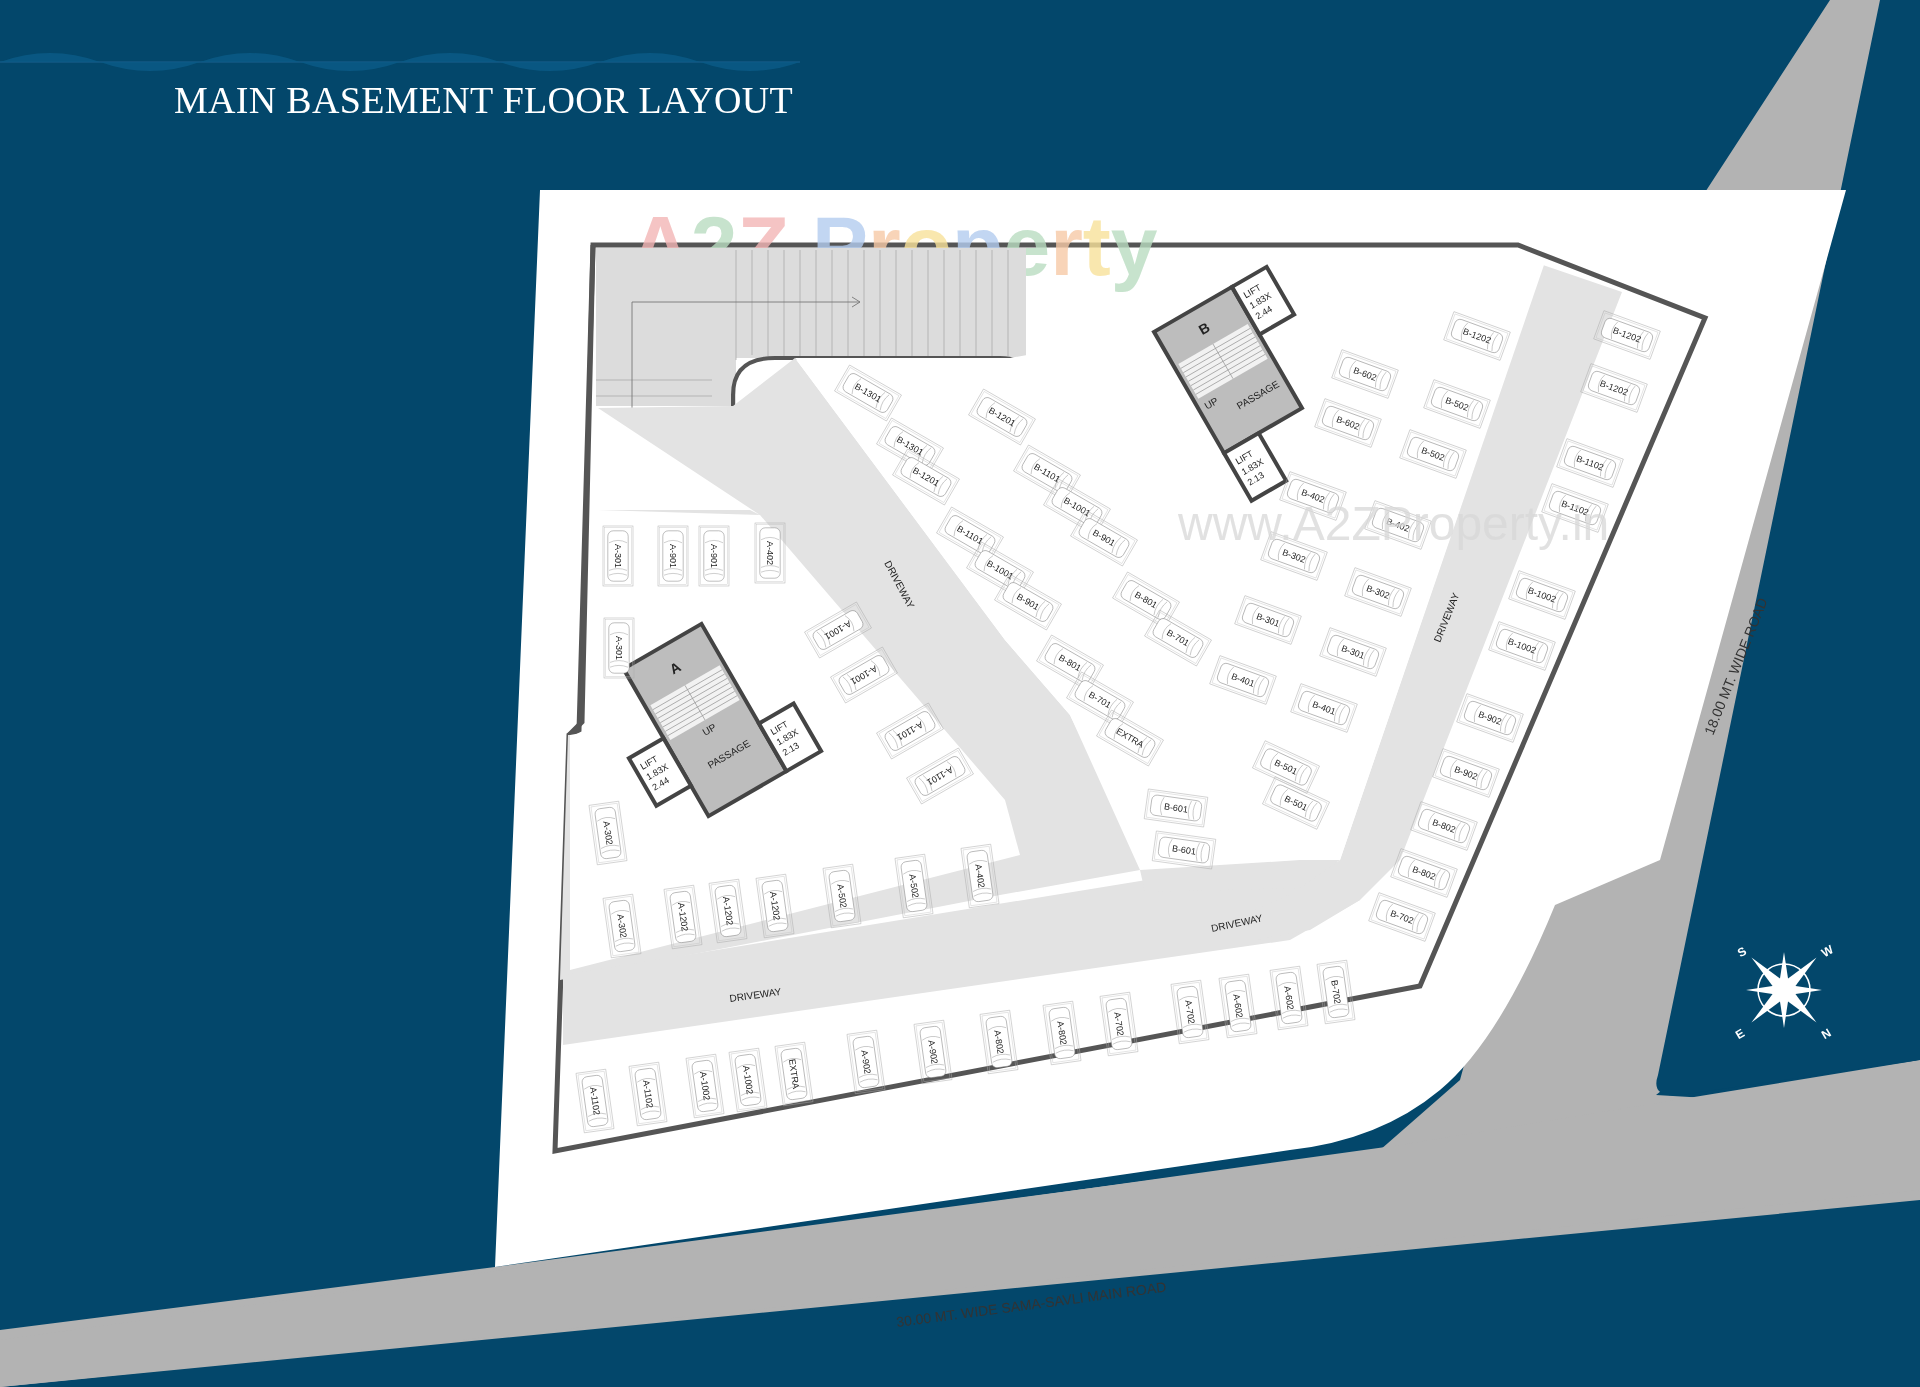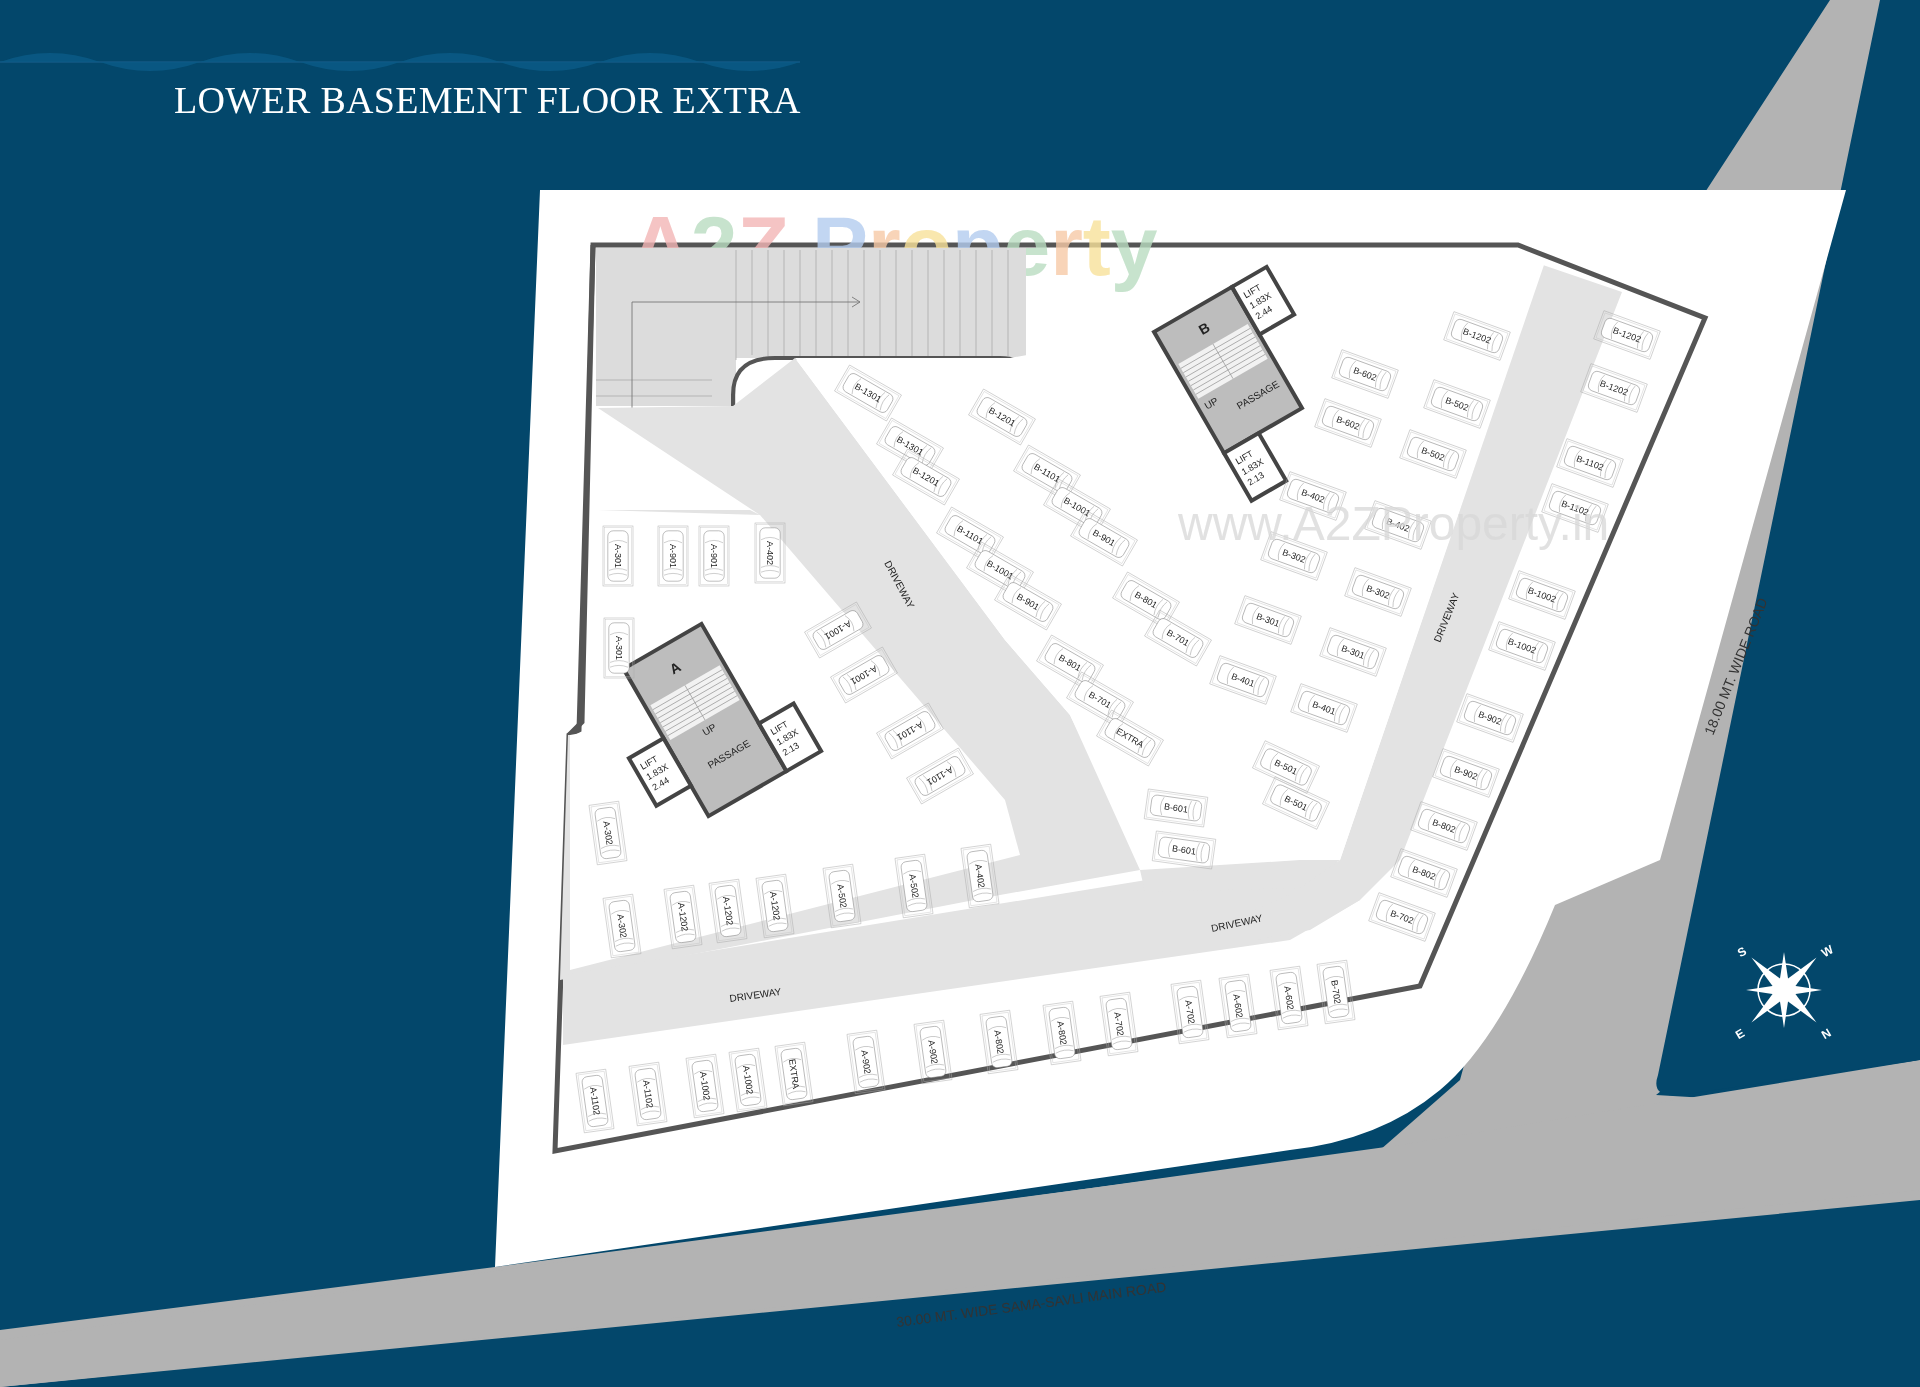--- a/index.html
+++ b/index.html
@@ -8,21 +8,21 @@
   .title{position:absolute;left:174px;top:78px;font-family:"Liberation Serif",serif;font-size:38px;color:#ffffff;letter-spacing:0.3px;white-space:nowrap;}
   .lbl{font-family:"Liberation Sans",sans-serif;fill:#222;}
   .road-lbl{font-family:"Liberation Sans",sans-serif;fill:#333;font-size:14px;}
   .wm1{font-family:"Liberation Sans",sans-serif;font-weight:bold;font-size:84px;}
   .wm2{font-family:"Liberation Sans",sans-serif;font-size:48px;fill:#d8d8d8;opacity:0.75;}
 </style>
 </head>
 <body>
 
 <div id="stage">
-  <div class="title">LOWER BASEMENT FLOOR EXTRA</div>
+  <div class="title">MAIN BASEMENT FLOOR LAYOUT</div>
   <svg id="plan" width="1920" height="1387" viewBox="0 0 1920 1387" xmlns="http://www.w3.org/2000/svg">
     <defs>
       <g id="car">
 
         <rect x="-25" y="-50" width="50" height="100" fill="none" stroke="#aaa" stroke-width="0.8"></rect>
         <rect x="-22" y="-47" width="44" height="94" fill="none" stroke="#bbb" stroke-width="0.6"></rect>
         <rect x="-17" y="-42" width="34" height="84" rx="9" fill="#fff" stroke="#888" stroke-width="0.9"></rect>
         <path d="M-15,-22 Q0,-30 15,-22" fill="none" stroke="#999" stroke-width="0.8"></path>
         <path d="M-15,24 Q0,18 15,24" fill="none" stroke="#999" stroke-width="0.8"></path>
         <path d="M-15,32 Q0,26 15,32" fill="none" stroke="#999" stroke-width="0.8"></path>

